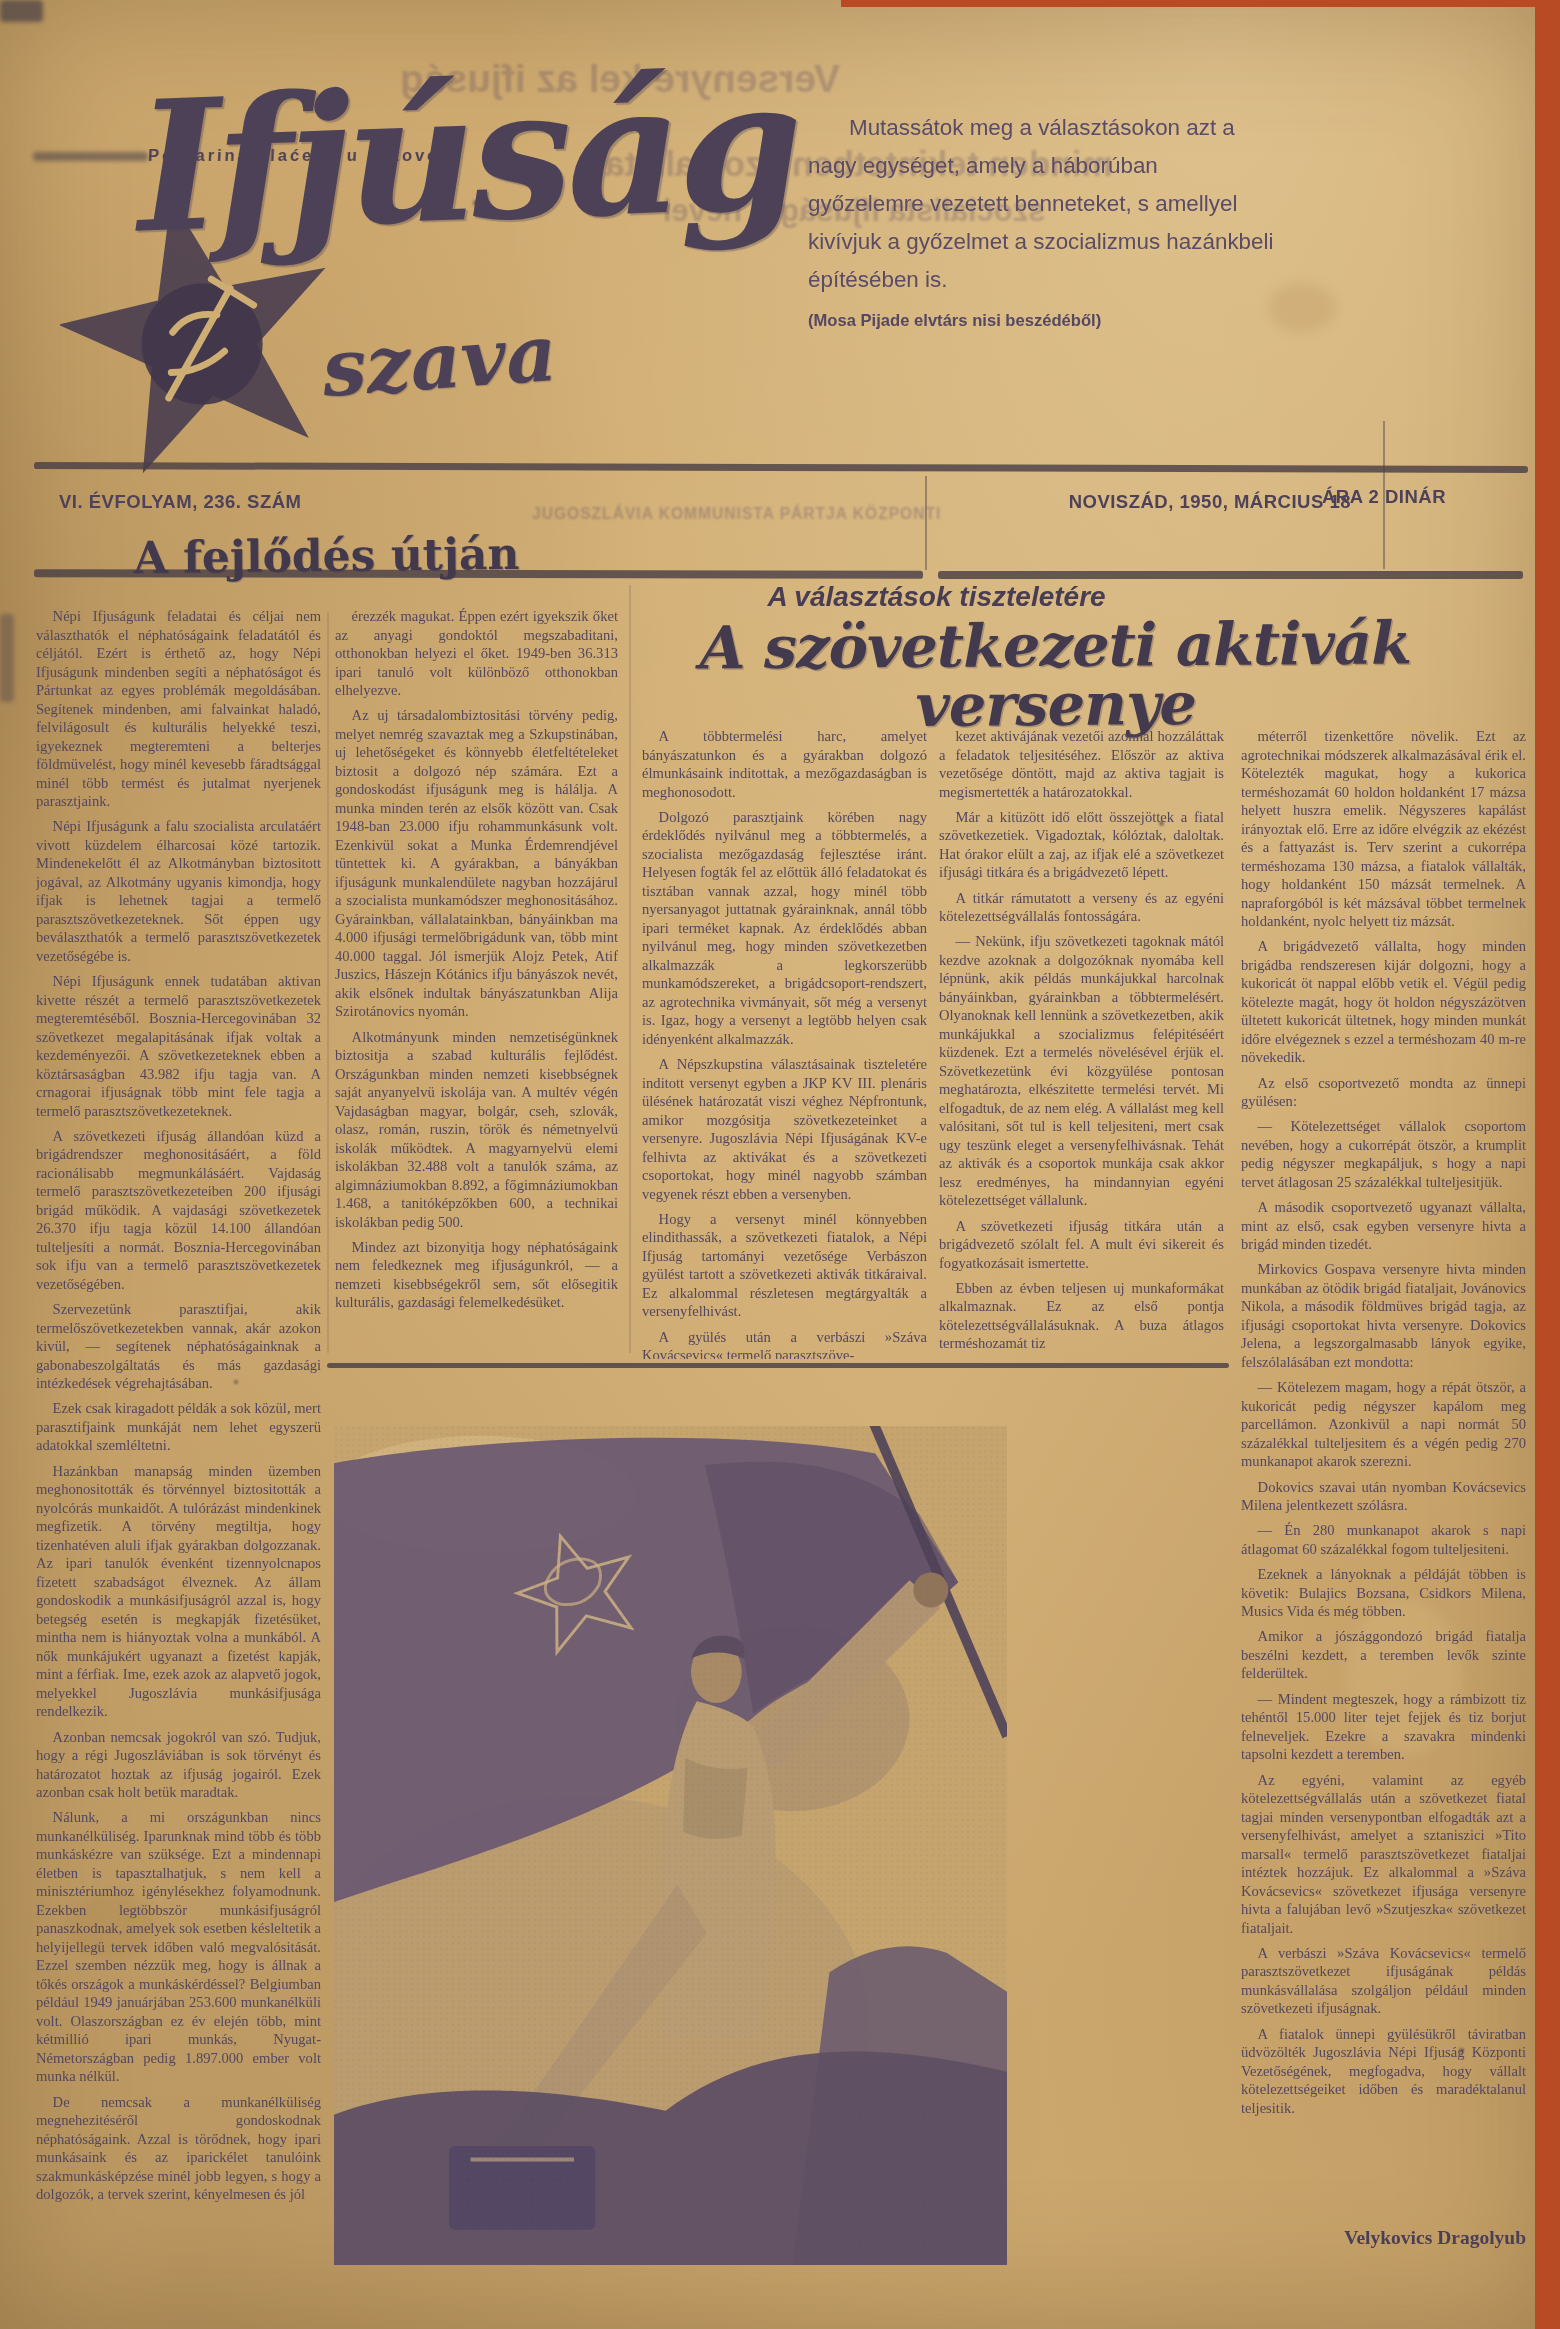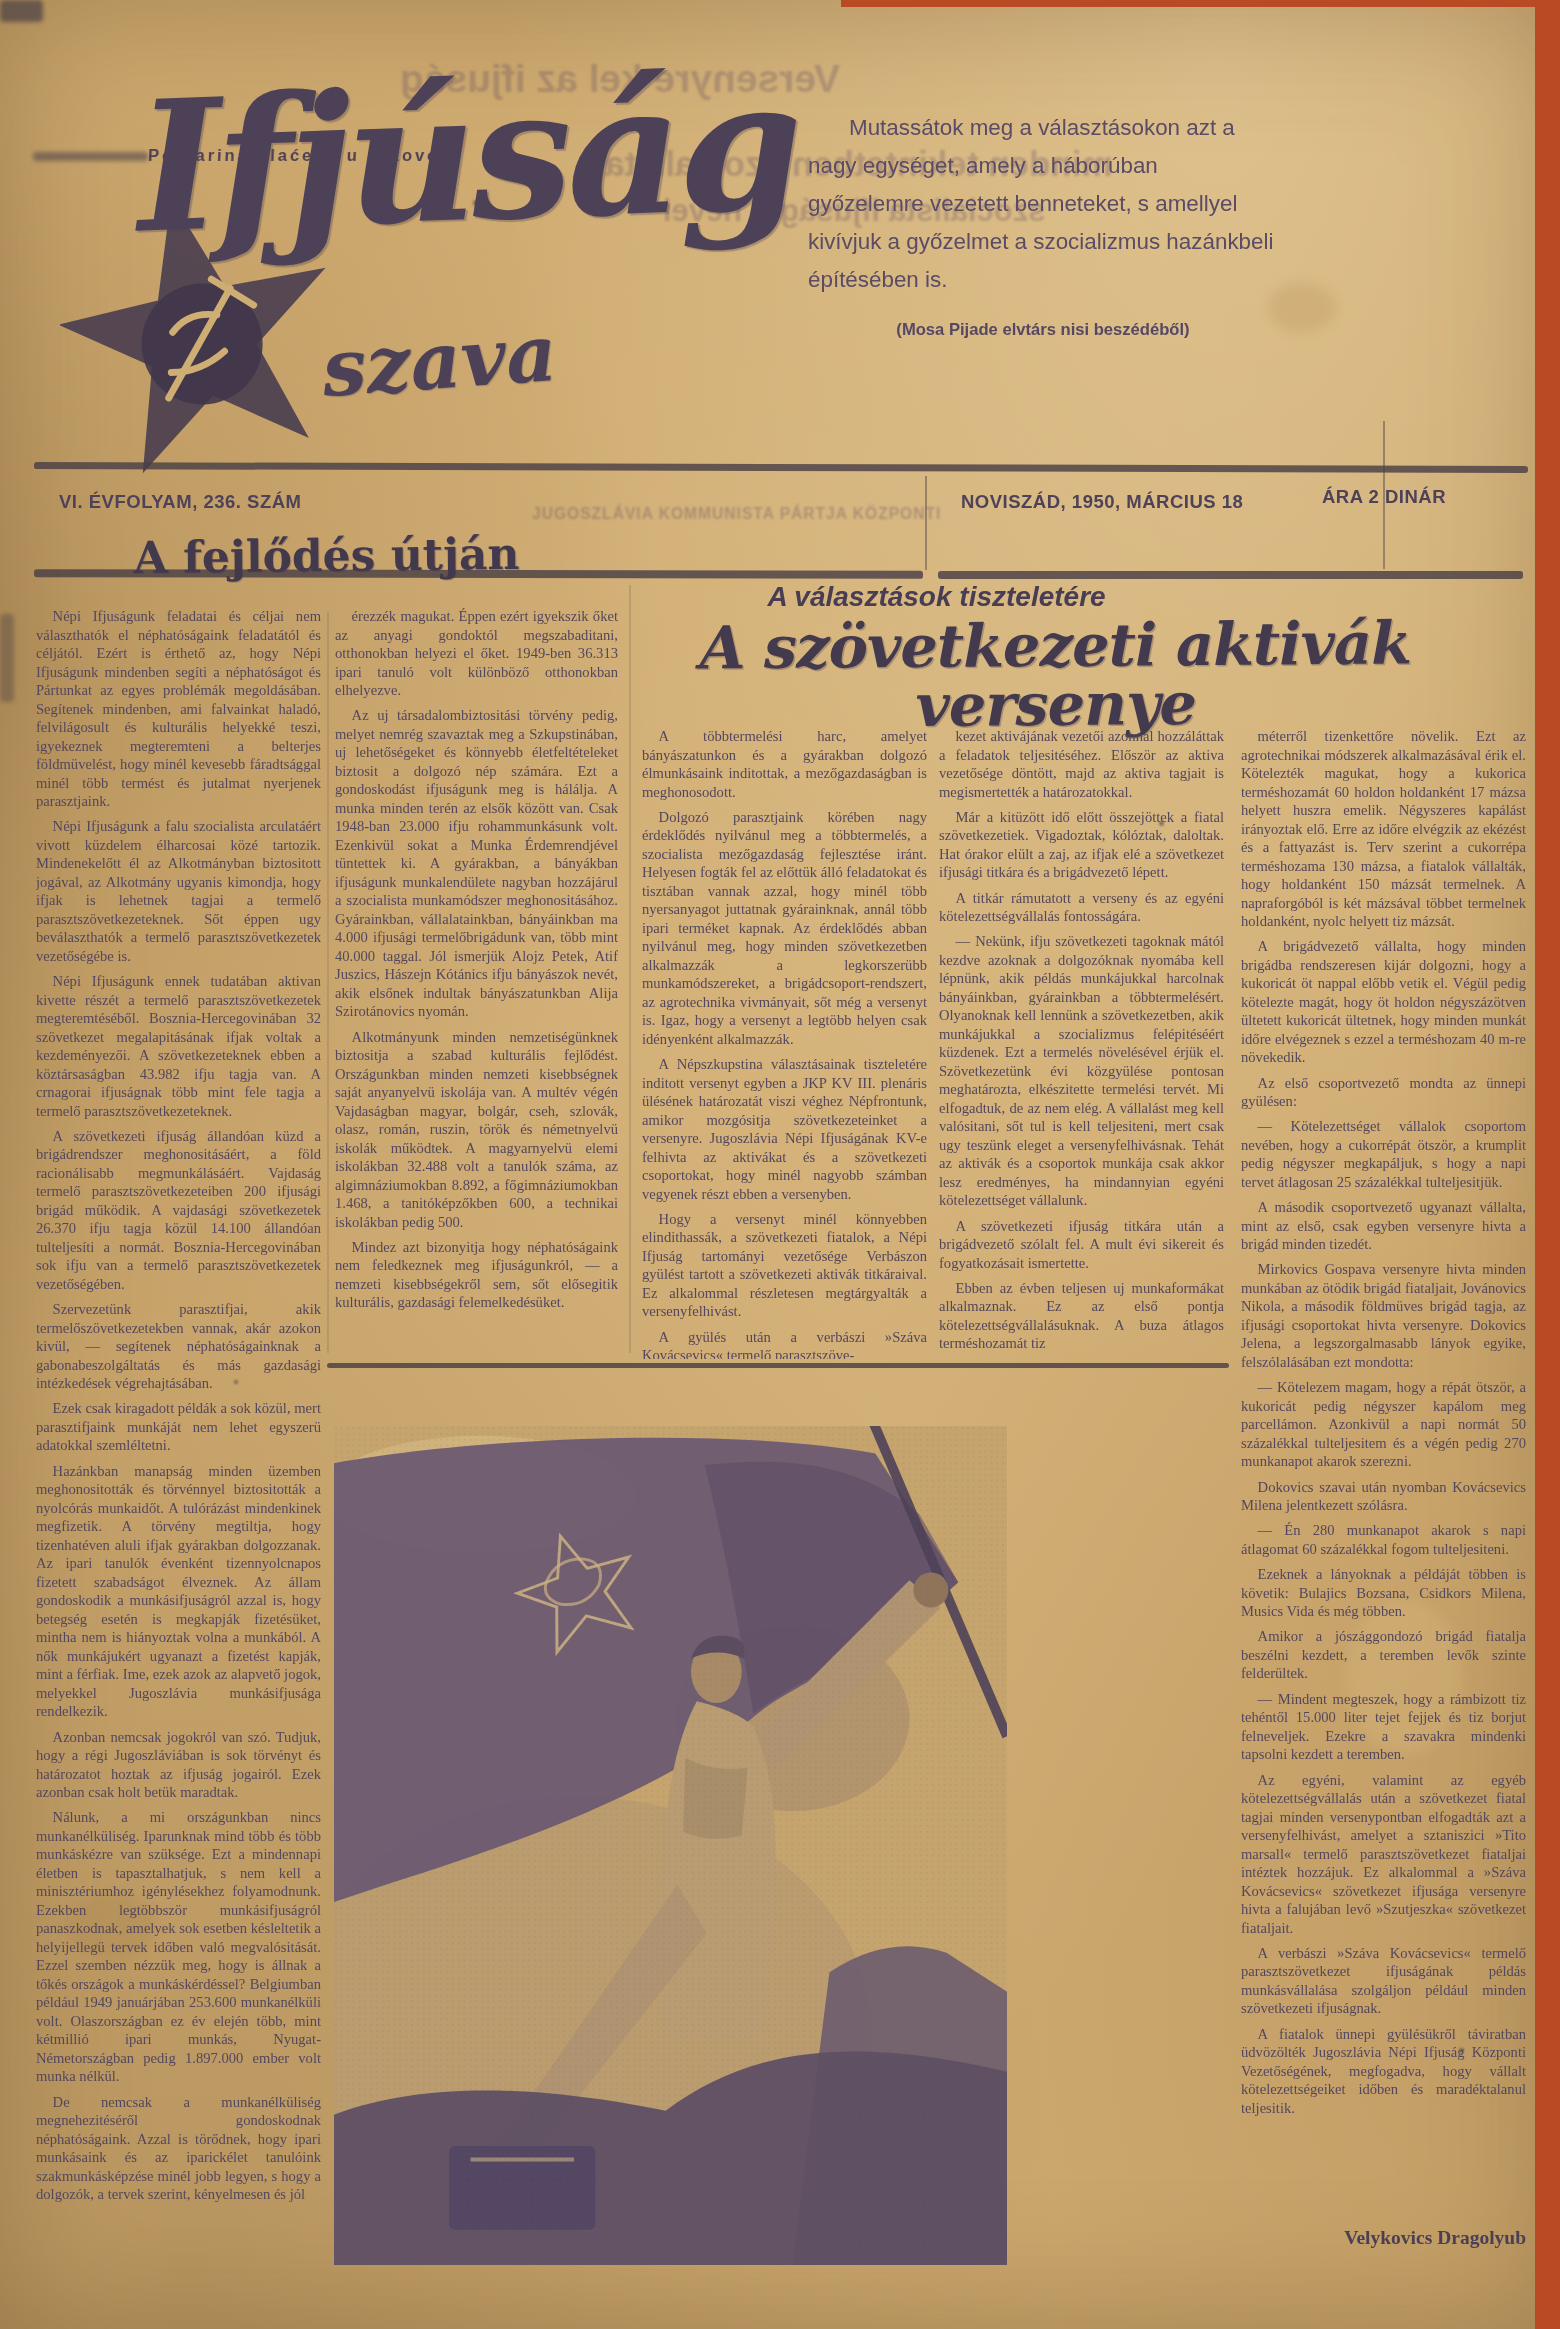--- a/index.html
+++ b/index.html
@@ -16,26 +16,26 @@
     box-shadow: inset 0 0 137px rgba(92,62,26,.38);
   }
   .abs{position:absolute;}
   
   .stamp{font:bold 16.6px/1 "Liberation Sans",sans-serif;letter-spacing:2.9px;color:#4e4156;filter:blur(0.6px);transform:skewX(-3deg);}
   .masthead{font:bold italic 180px/1 "DejaVu Serif",serif;font-style:italic;color:#4c4157;transform:rotate(-2deg);letter-spacing:-5.9px;text-shadow:2px 2px 1px rgba(76,65,87,.35);}
   .szava{font:bold italic 78px/1 "DejaVu Serif",serif;font-style:italic;color:#4c4157;transform:rotate(-4deg);text-shadow:1px 1px 1px rgba(76,65,87,.35);}
   .tagline{font:bold 27px/1 "Liberation Sans",sans-serif;letter-spacing:1px;color:#4f4361;text-align:center;filter:blur(0.3px);}
   .quote{font:22.4px/38px "Liberation Sans",sans-serif;color:#5a4b66;text-align:left;filter:blur(0.3px);}
   .quote .qt{text-indent:41px;margin:0;}
-  .quote .attr{display:block;text-align:center;font:bold 16.6px/1.2 "Liberation Sans",sans-serif;margin-top:21px;color:#564863;}
+  .quote .attr{display:block;text-align:left;font:bold 16.6px/1.2 "Liberation Sans",sans-serif;margin-top:12px;color:#564863;}
   .ghost{color:rgba(88,70,95,.28);filter:blur(1.1px);white-space:nowrap;}
   .mirror{transform:scaleX(-1);}
   .rule{background:#4a4046;opacity:.82;border-radius:2.9px;}
   .vsep{background:rgba(74,64,70,.45);width:2px;}
-  .dateline{font:bold 18.5px/1 "Liberation Sans",sans-serif;color:#4e4258;letter-spacing:0.5px;filter:blur(0.2px);}
+  .dateline{font:bold 18.5px/1 "Liberation Sans",sans-serif;color:#4e4258;letter-spacing:0.5px;filter:blur(0.2px);text-align:right;}
   
   .h-left{font:bold 44px/1 "DejaVu Serif",serif;color:#42394d;text-align:center;transform:rotate(-.6deg);text-shadow:1px 1px 0.5px rgba(66,57,77,.3);}
   .kicker{font:bold italic 28px/1 "Liberation Sans",sans-serif;font-style:italic;color:#483d52;text-align:center;filter:blur(0.2px);}
   .h-main{font:bold italic 59px/1 "DejaVu Serif",serif;font-style:italic;color:#443a4e;text-align:center;letter-spacing:-1px;transform:rotate(-.4deg);text-shadow:1.5px 1.5px 0.5px rgba(68,58,78,.3);}
   .col{font:14.6px/18.5px "Liberation Serif",serif;color:#53475d;text-align:justify;overflow:hidden;filter:blur(0.2px);}
   .col p{margin:0 0 6.8px;text-indent:16.6px;}
   .caption{font:32px/1.1 "Liberation Serif",serif;letter-spacing:2px;color:#4c4056;text-align:center;filter:blur(0.3px);}
   .byline{font:bold 19.5px/1.2 "Liberation Serif",serif;color:#4a3f54;text-align:right;filter:blur(0.2px);}
   .smudge{background:#4a4046;filter:blur(2px);border-radius:3.9px;}
   .stain{border-radius:50%;filter:blur(5.9px);}

